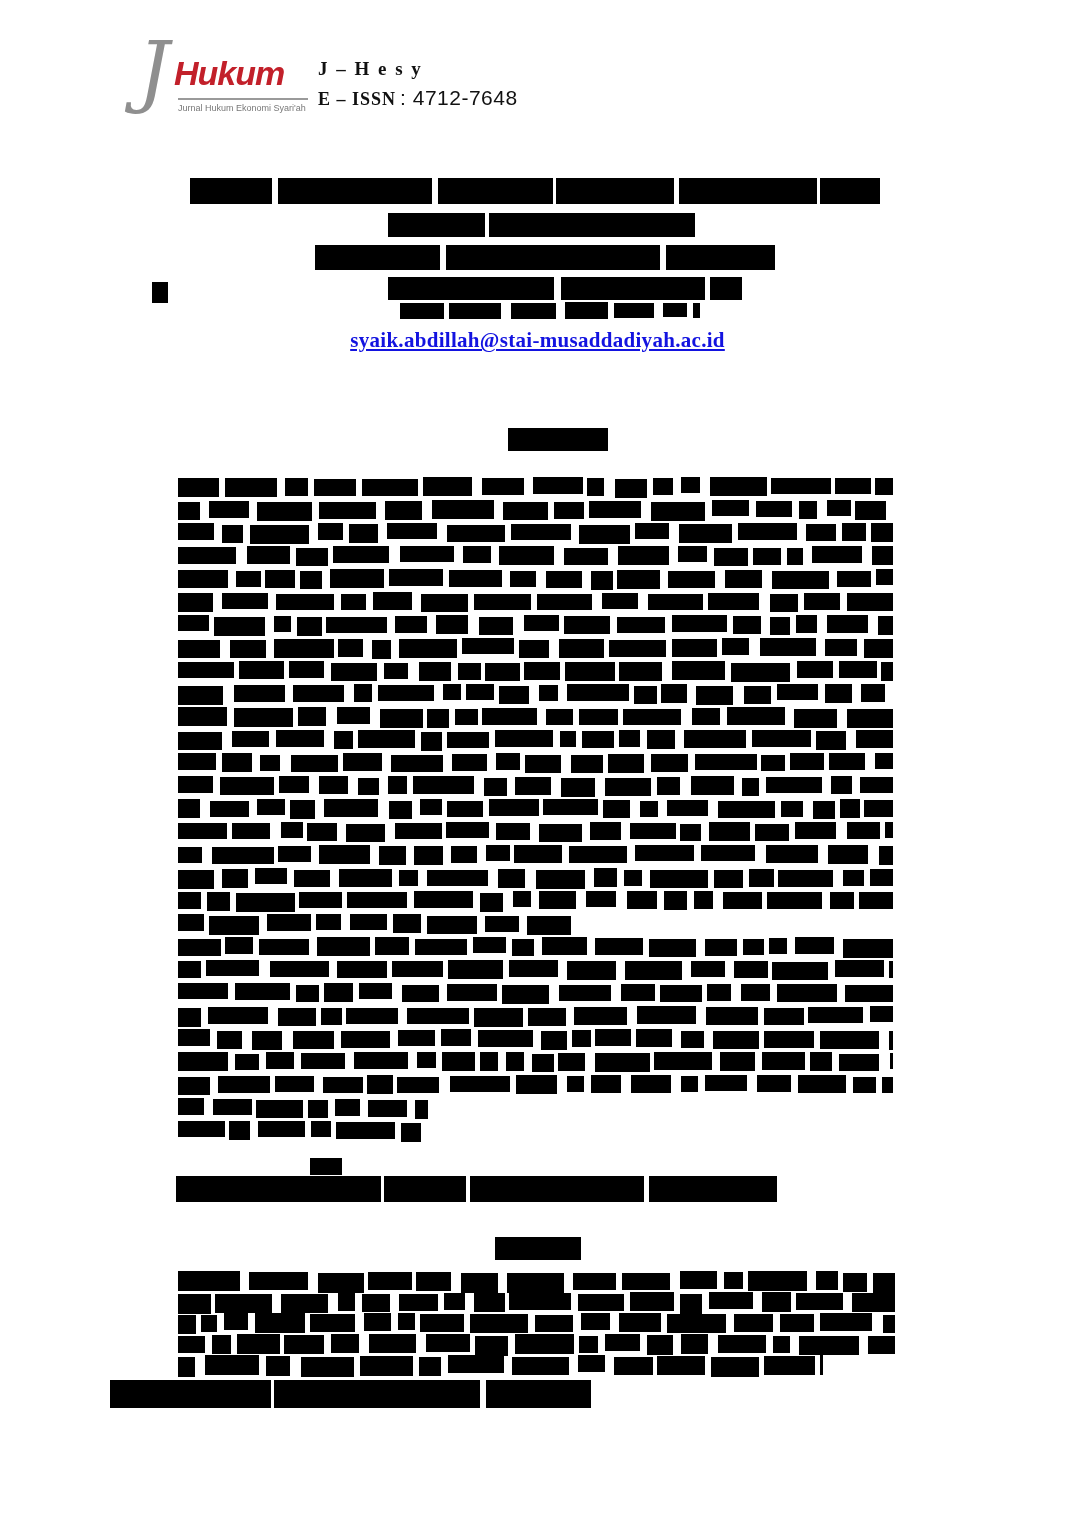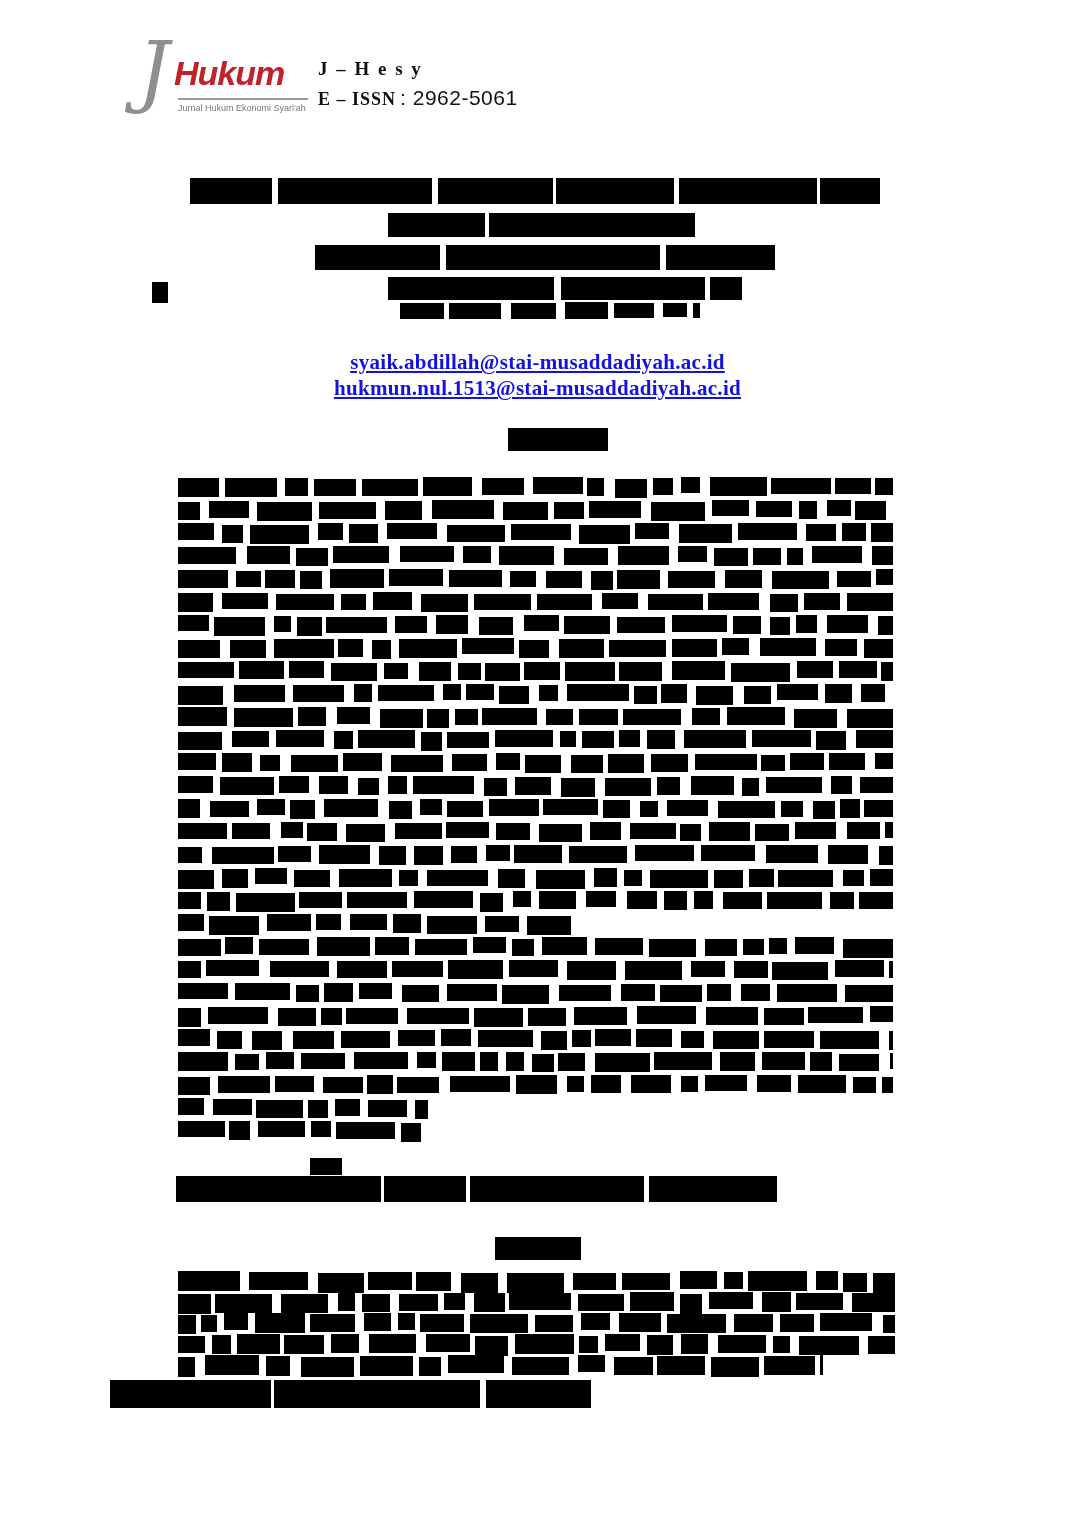--- a/index.html
+++ b/index.html
@@ -32,21 +32,21 @@
   .journal-name{
     position:absolute;left:318px;top:58px;
     font-weight:700;font-size:19px;letter-spacing:2px;color:#111;
   }
   .issn-line{position:absolute;left:318px;top:86px;color:#111;white-space:nowrap;}
   .issn-label{font-weight:700;font-size:18px;letter-spacing:1px;}
   .issn-value{font-family:"Liberation Sans", sans-serif;font-size:21px;letter-spacing:0.5px;}
   
   .link-line{
     position:absolute;left:0;width:1075px;text-align:center;
-    font-weight:700;font-size:21px;letter-spacing:0.3px;margin-top:22px;
+    font-weight:700;font-size:21px;letter-spacing:0.3px;
   }
   .link-line a{text-decoration:underline;}
   
   .redaction-layer{position:absolute;left:0;top:0;width:1075px;height:1518px;}
   .redacted-block{position:absolute;}
   .ink{position:absolute;background:#000;}
 </style>
 </head>
 <body>
 
@@ -56,21 +56,21 @@
     <span class="logo-j" style="color: rgb(143, 143, 143);">J</span>
     <span class="logo-rest" style="color: rgb(194, 32, 42);">Hukum</span>
     <div class="logo-divider"></div>
     <span class="logo-tagline">Jurnal Hukum Ekonomi Syari'ah</span>
   </div>
 
   <div class="journal-name">J – H e s y</div>
 
   <div class="issn-line">
     <span class="issn-label">E – ISSN</span>
-    <span class="issn-value">: 2962-5061</span>
+    <span class="issn-value">: 4712-7648</span>
   </div>
 
   <div class="redaction-layer">
       <div class="redacted-block" style="left: 190px; top: 178px; width: 690px;">
         <div class="ink" style="left: 0px; top: 0px; width: 82px; height: 26px; background: rgb(0, 0, 0);"></div>
         <div class="ink" style="left: 88px; top: 0px; width: 154px; height: 26px; background: rgb(0, 0, 0);"></div>
         <div class="ink" style="left: 248px; top: 0px; width: 115px; height: 26px; background: rgb(0, 0, 0);"></div>
         <div class="ink" style="left: 366px; top: 0px; width: 118px; height: 26px; background: rgb(0, 0, 0);"></div>
         <div class="ink" style="left: 489px; top: 0px; width: 138px; height: 26px; background: rgb(0, 0, 0);"></div>
         <div class="ink" style="left: 630px; top: 0px; width: 60px; height: 26px; background: rgb(0, 0, 0);"></div>
@@ -638,17 +638,14 @@
       <div class="redacted-block" style="left: 110px; top: 1380px; width: 481px;">
         <div class="ink" style="left: 0px; top: 0px; width: 161px; height: 28px; background: rgb(0, 0, 0);"></div>
         <div class="ink" style="left: 164px; top: 0px; width: 206px; height: 28px; background: rgb(0, 0, 0);"></div>
         <div class="ink" style="left: 376px; top: 0px; width: 105px; height: 28px; background: rgb(0, 0, 0);"></div>
       </div>
     </div>
 
   <div class="link-line" style="top:328px">
     <a href="#" style="color: rgb(19, 19, 224);">syaik.abdillah@stai-musaddadiyah.ac.id</a>
   </div>
-  <div class="link-line" style="top:354px">
-    <a href="#" style="color: rgb(19, 19, 224);">hukmun.nul.1513@stai-musaddadiyah.ac.id</a>
-  </div>
 
 </div>
 
 </body></html>

